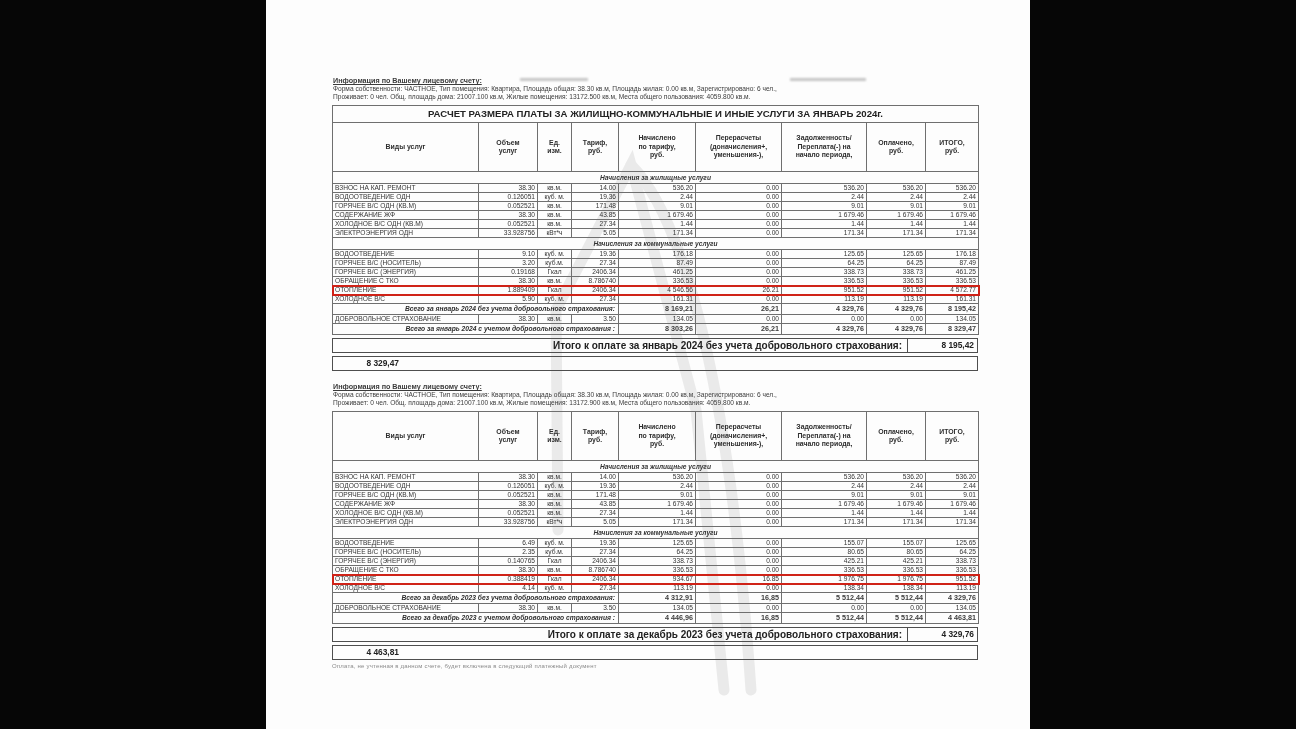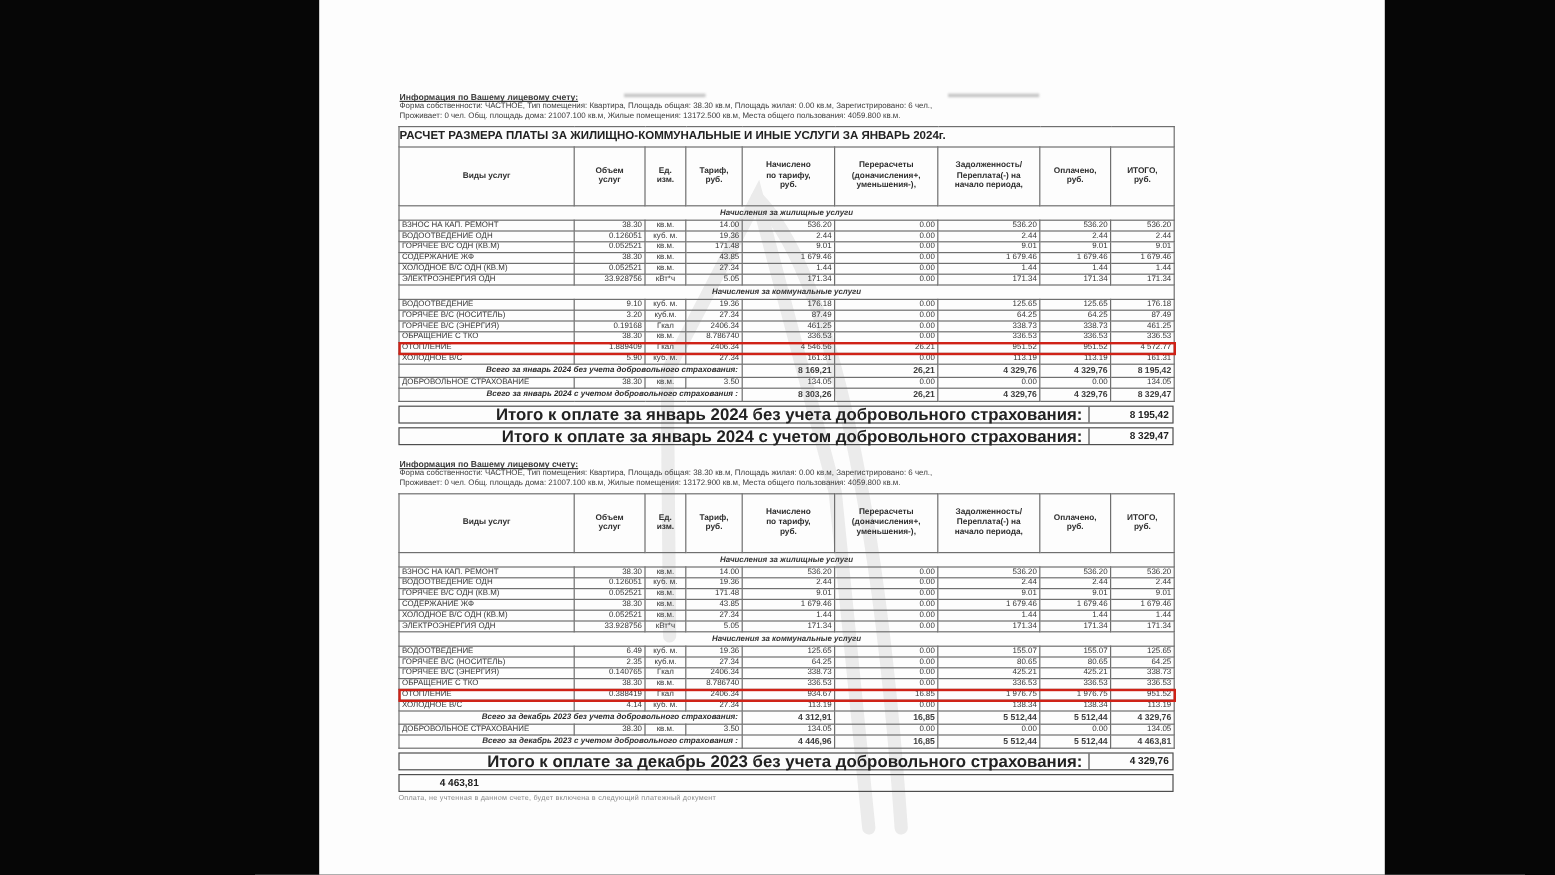--- a/index.html
+++ b/index.html
@@ -2,37 +2,37 @@
 <html><head>
 <meta charset="utf-8">
 <style>
   html,body{margin:0;padding:0;}
   body{
     width:1296px;height:729px;position:relative;overflow:hidden;
     background:#060606;
     font-family:"Liberation Sans","DejaVu Sans",sans-serif;
   }
   .paper{
-    position:absolute;left:266px;top:0;width:888px;height:729px;
+    position:absolute;left:266px;top:0;width:764px;height:729px;
     background:#fdfdfd;overflow:hidden;
   }
   .sheet{position:absolute;left:66px;top:76px;width:646px;color:#3b3b3b;}
   
   .frag{position:absolute;height:3px;background:#9a9a9a;opacity:.55;filter:blur(1px);}
   
   .wm{position:absolute;left:230px;top:70px;pointer-events:none;}
   
   .info{margin:0 0 4px 1px;}
   .info-heading{font-size:7.2px;font-weight:bold;text-decoration:underline;line-height:9px;}
   .info-line{font-size:6.6px;line-height:8px;white-space:nowrap;}
   
   table.calc{border-collapse:collapse;table-layout:fixed;width:646px;background:transparent;}
   table.calc td,table.calc th{border:1px solid #6f6f6f;overflow:hidden;}
   th.title-cell{
-    font-size:9.6px;font-weight:bold;text-align:left;padding:2px 0 3px 0;
+    font-size:9.6px;font-weight:bold;text-align:center;padding:2px 0 3px 0;
     border:1px solid #4e4e4e;color:#222;
   }
   th.col-h{
     font-size:6.9px;font-weight:bold;text-align:center;vertical-align:middle;
     white-space:pre-line;line-height:8.5px;height:46px;padding:1px;color:#2e2e2e;
     border:1px solid #5c5c5c;
   }
   td.sec{
     text-align:center;font-size:6.6px;font-weight:bold;font-style:italic;
     height:9px;line-height:9px;color:#333;
@@ -42,21 +42,21 @@
   td.num{text-align:right;}
   td.unit{text-align:center;}
   tr.hl{outline:2px solid #cf2217;outline-offset:-1px;}
   td.total-label{
     text-align:right;font-size:6.7px;font-weight:bold;font-style:italic;
     height:10px;line-height:10px;padding:0 3px;white-space:nowrap;color:#2d2d2d;
   }
   td.total-num{font-size:7.2px;font-weight:bold;text-align:right;padding:0 2px;height:10px;line-height:10px;white-space:nowrap;margin-left:29px;}
   
   .grand{display:flex;border:1px solid #4e4e4e;margin-top:3px;height:13px;background:transparent;}
-  .grand-label{flex:1;text-align:right;font-size:14px;font-weight:bold;line-height:13px;padding-right:5px;border-right:1px solid #4e4e4e;color:#222;white-space:nowrap;}
+  .grand-label{flex:1;text-align:right;font-size:10px;font-weight:bold;line-height:13px;padding-right:5px;border-right:1px solid #4e4e4e;color:#222;white-space:nowrap;}
   .grand-value{width:66px;text-align:right;font-size:8.4px;font-weight:bold;line-height:13px;padding-right:3px;color:#222;}
   .block2{margin-top:11px;}
   .footer-note{font-size:6px;color:#8b8b8b;margin-top:3px;letter-spacing:.2px;filter:blur(.3px);}
 </style>
 </head>
 <body>
 
 <div class="paper">
 
   <div class="frag" style="left:254px;top:78px;width:68px;"></div>
@@ -282,21 +282,20 @@
               <td class="total-num">4 329,76</td>
               <td class="total-num">8 329,47</td>
             </tr>
           </tbody>
         </table>
         <div class="grand">
           <div class="grand-label">Итого к оплате за январь 2024 без учета добровольного страхования:</div>
           <div class="grand-value">8 195,42</div>
         </div>
         <div class="grand">
-          <div class="grand-label">Итого к оплате за январь 2024 с учетом добровольного страхования:</div>
           <div class="grand-value">8 329,47</div>
         </div>
       </div>
     <div class="block2">
         <div class="info">
           <div class="info-heading">Информация по Вашему лицевому счету:</div>
           <div class="info-line">Форма собственности: ЧАСТНОЕ, Тип помещения: Квартира, Площадь общая: 38.30 кв.м, Площадь жилая: 0.00 кв.м, Зарегистрировано: 6 чел.,</div>
           <div class="info-line">Проживает: 0 чел. Общ. площадь дома: 21007.100 кв.м, Жилые помещения: 13172.900 кв.м, Места общего пользования: 4059.800 кв.м.</div>
         </div>
         <table class="calc">

